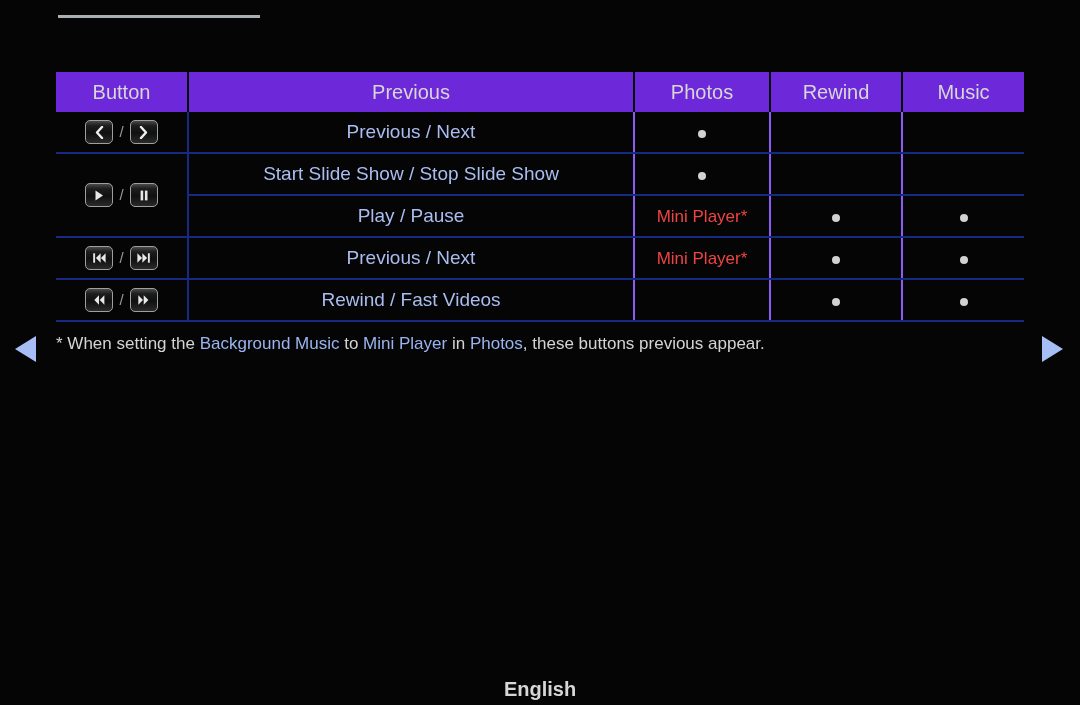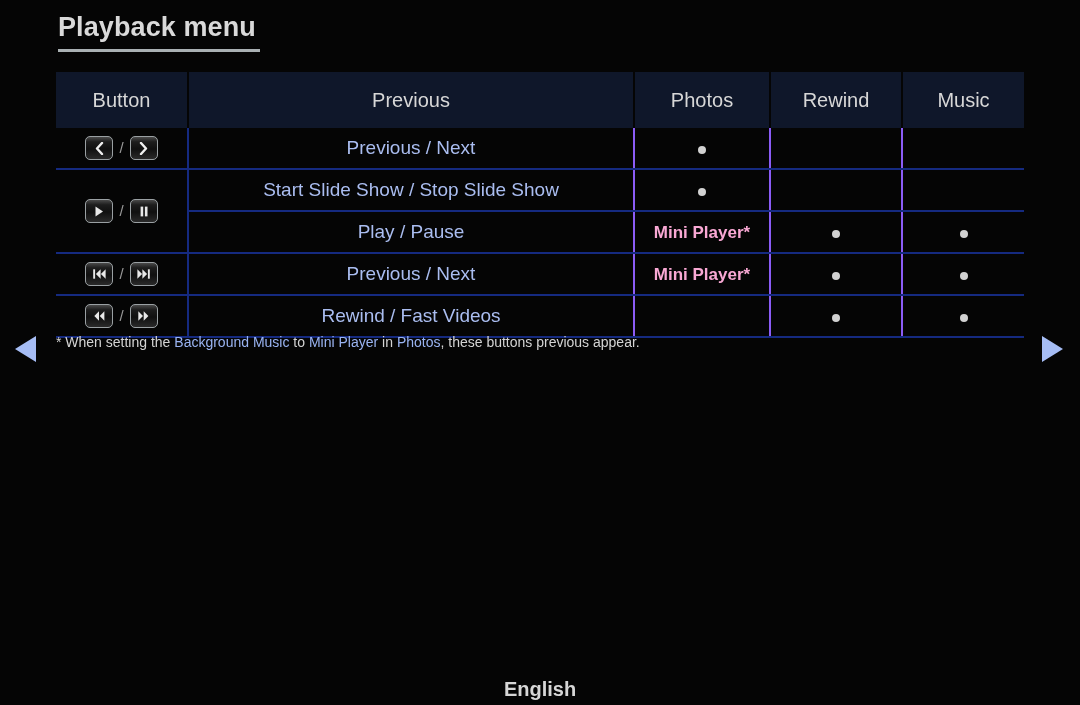--- a/index.html
+++ b/index.html
@@ -47,25 +47,25 @@
     table-layout: fixed;
   }
   #playback-table th,
   #playback-table td {
     padding: 0;
     margin: 0;
     text-align: center;
     vertical-align: middle;
   }
   #playback-table thead th {
-    background: #0f172a;
+    background: #6d28d9;
     color: #d7d7d7;
     font-size: 20px;
     font-weight: normal;
-    height: 56px;
+    height: 40px;
     border-right: 2px solid #050505;
   }
   #playback-table thead th:last-child { border-right: none; }
 
   .col-button   { width: 132px; }
   .col-op       { width: 446px; }
   .col-photos   { width: 136px; }
   .col-videos   { width: 132px; }
   .col-music    { width: 122px; }
 
@@ -77,24 +77,23 @@
   }
   #playback-table tbody tr td:last-child { border-right: none; }
   #playback-table tbody td.cell-button { border-right: 2px solid #152a80; }
 
   .op-text {
     color: #aabdf0;
     font-size: 19px;
     white-space: nowrap;
   }
   .mini-player {
-    color: #f9a8d4;
+    color: #ef4444;
     font-size: 17px;
     white-space: nowrap;
-    font-weight: bold;
   }
   .dot {
     display: inline-block;
     width: 8px;
     height: 8px;
     border-radius: 50%;
     background: #d2d2d2;
   }
 
   
@@ -125,21 +124,21 @@
     font-size: 15px;
     padding: 0 1px;
     transform: translateY(-1px);
   }
 
   
   #footnote {
     position: absolute;
     left: 56px;
     top: 334px;
-    font-size: 14px;
+    font-size: 17px;
     color: #d4d4d4;
     white-space: nowrap;
   }
   #footnote .hl { color: #9ab4f2; }
 
   
   .nav-arrow {
     position: absolute;
     top: 336px;
     width: 0;
@@ -167,21 +166,20 @@
     text-align: center;
     font-size: 20px;
     font-weight: bold;
     color: #d6d6d6;
   }
 </style>
 </head>
 <body>
 
 <div id="page-title-wrap">
-  <div id="page-title">Playback menu</div>
   <div id="page-title-rule"></div>
 </div>
 
 <table id="playback-table">
   <colgroup>
     <col class="col-button">
     <col class="col-op">
     <col class="col-photos">
     <col class="col-videos">
     <col class="col-music">

